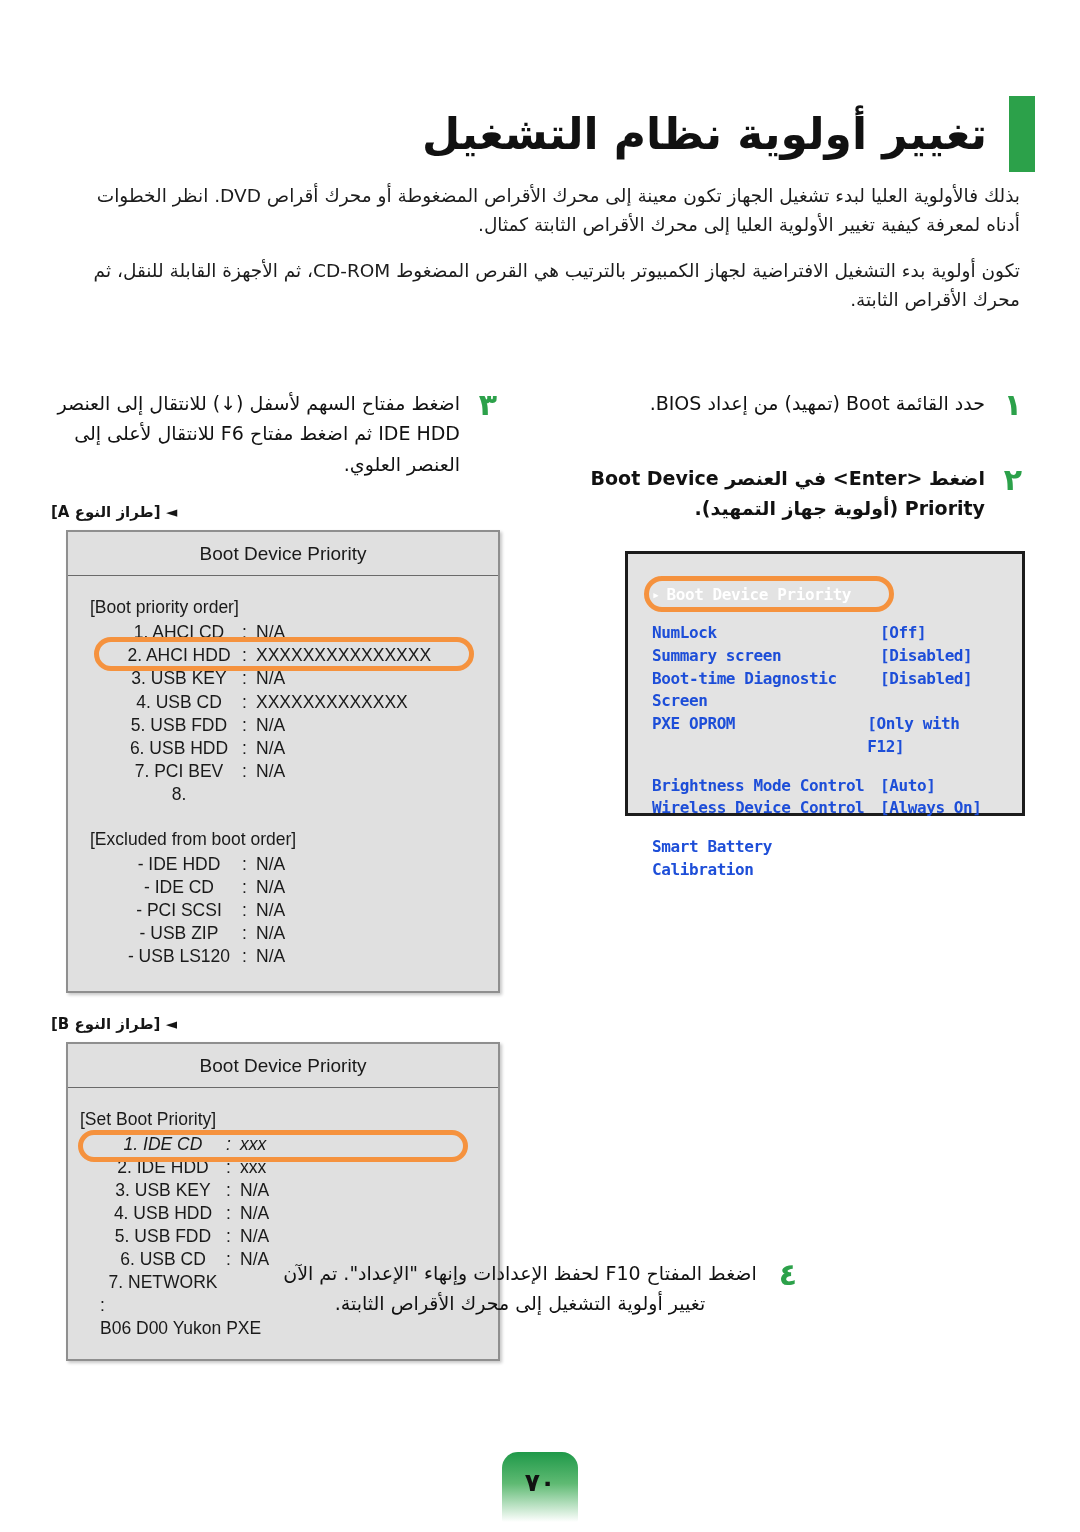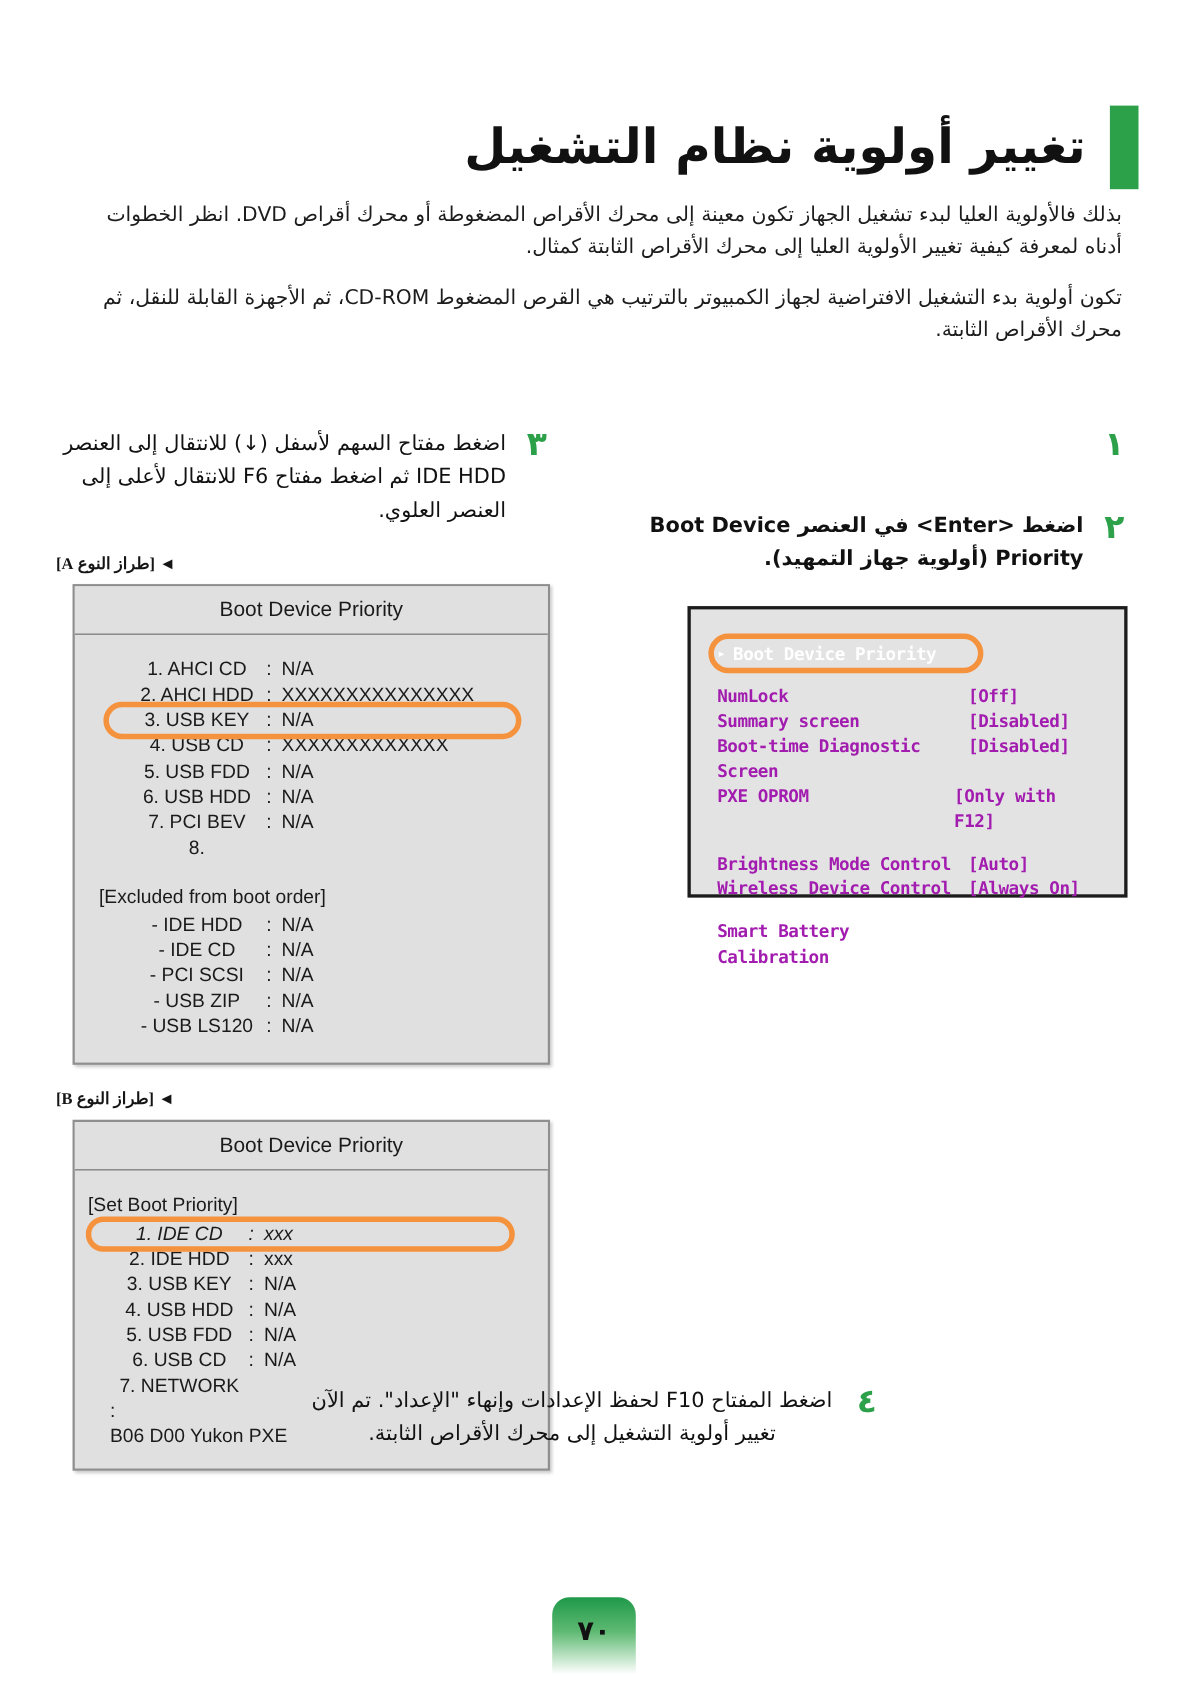--- a/index.html
+++ b/index.html
@@ -100,21 +100,20 @@
 
   
   .variant-caption {
     font-size: 15px;
     font-weight: bold;
     text-align: left;
     color: #151515;
     direction: rtl;
     margin: 0 0 9px 0;
     padding-left: 6px;
-    font-family: Liberation Serif, serif;
   }
 
   
   .bios-light {
     background: #e0e0e0;
     border: 2px solid #8f8f8f;
     box-shadow: 2px 2px 3px rgba(0,0,0,0.22);
     direction: ltr;
     position: relative;
     font-family: "Liberation Sans", "DejaVu Sans", sans-serif;
@@ -166,21 +165,21 @@
     font-family: "DejaVu Sans Mono", "Liberation Mono", monospace;
     position: relative;
     padding: 26px 24px 24px 24px;
     box-sizing: border-box;
   }
   .dark-row {
     display: flex;
     flex-direction: row;
     font-size: 16px;
     font-weight: bold;
-    color: #a21caf;
+    color: #1d4ed8;
     line-height: 1.42;
     letter-spacing: -0.4px;
   }
   .dark-row .dlabel { width: 228px; }
   .dark-row .dvalue { }
   .dark-first {
     position: relative;
     display: flex;
     flex-direction: row;
     align-items: center;
@@ -234,20 +233,21 @@
 
 <div class="intro">
   <p>بذلك فالأولوية العليا لبدء تشغيل الجهاز تكون معينة إلى محرك الأقراص المضغوطة أو محرك أقراص DVD. انظر الخطوات أدناه لمعرفة كيفية تغيير الأولوية العليا إلى محرك الأقراص الثابتة كمثال.</p>
   <p>تكون أولوية بدء التشغيل الافتراضية لجهاز الكمبيوتر بالترتيب هي القرص المضغوط CD-ROM، ثم الأجهزة القابلة للنقل، ثم محرك الأقراص الثابتة.</p>
 </div>
 
 <div class="col-right">
 
   <div class="step" style="margin-bottom:42px;">
     <div class="step-num">١</div>
+    <div class="step-body">حدد القائمة Boot (تمهيد) من إعداد BIOS.</div>
   </div>
 
   <div class="step" style="margin-bottom:28px;">
     <div class="step-num">٢</div>
     <div class="step-body" style="font-weight:bold;">
       <div>اضغط &lt;Enter&gt; في العنصر Boot Device</div>
       <div>Priority (أولوية جهاز التمهيد).</div>
     </div>
   </div>
 
@@ -304,20 +304,21 @@
   </div>
 
   <div class="variant-caption">◄ [طراز النوع A]</div>
 
   <div class="bios-light" style="width:430px;">
     <div class="bios-title">Boot Device Priority</div>
     <div class="bios-content">
 
       <div class="pill" style="left:26px;top:61px;width:380px;height:34px;"></div>
 
+      <div class="sect-head">[Boot priority order]</div>
 
       <div class="brow">
         <span class="bkey">1. AHCI CD</span>
         <span class="bsep">:</span>
         <span class="bval">N/A</span>
       </div>
       <div class="brow">
         <span class="bkey">2. AHCI HDD</span>
         <span class="bsep">:</span>
         <span class="bval">XXXXXXXXXXXXXXX</span>

